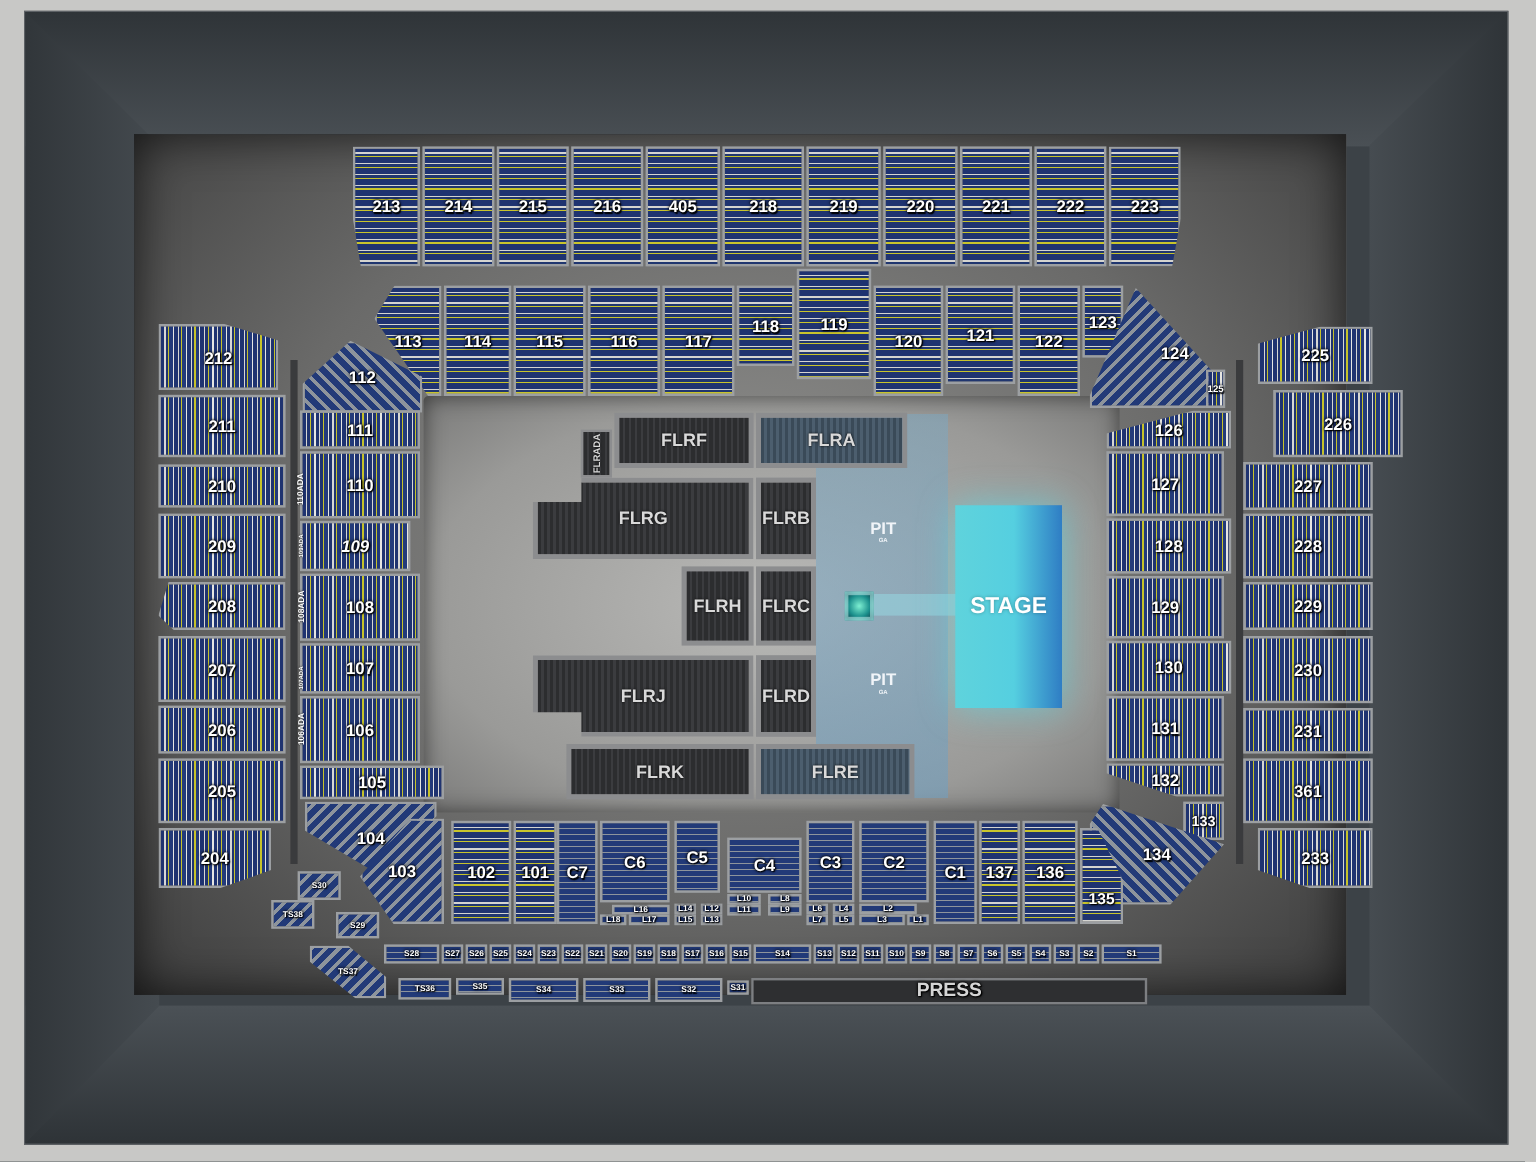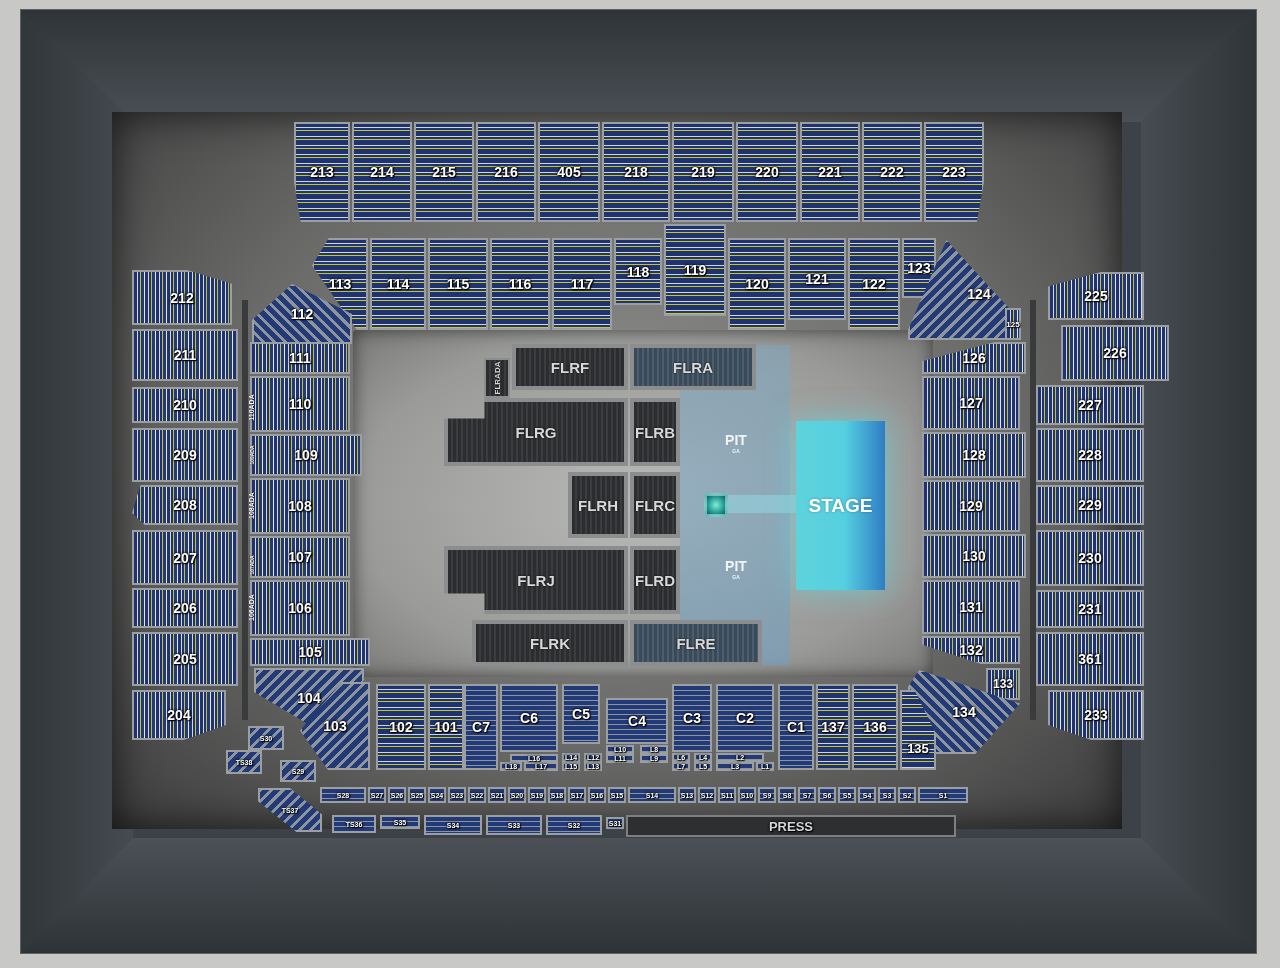--- a/index.html
+++ b/index.html
@@ -23,21 +23,21 @@
   .flr .lbl{color:#d9d9d9;font-size:15px;text-shadow:0 0 2px #000;}
   .pit{position:absolute;left:680px;top:345px;width:110px;height:320px;background:linear-gradient(180deg,rgba(120,170,200,.45),rgba(110,160,195,.55));}
   .pit-lbl{position:absolute;color:#f0f4f8;font-weight:bold;font-size:14px;text-align:center;width:60px;}
   .pit-lbl span{display:block;font-size:5px;}
   .stage{position:absolute;left:796px;top:421px;width:89px;height:169px;background:linear-gradient(90deg,#5fd3dc 0%,#55cfe0 55%,#2f7dc4 100%);box-shadow:0 0 30px rgba(95,215,225,.7);}
   .stage .lbl{font-size:19px;text-shadow:0 0 3px rgba(0,0,0,.3);}
   .runway{position:absolute;left:728px;top:495px;width:70px;height:18px;background:rgba(150,215,225,.55);}
   .booth{position:absolute;left:704px;top:493px;width:24px;height:24px;background:radial-gradient(circle,#7ef0d2 0%,#1b8f8c 70%,#135c62 100%);border:3px solid rgba(180,225,225,.6);box-sizing:border-box;}
   .ada{position:absolute;color:#fff;font-size:7px;font-weight:bold;transform:rotate(-90deg);transform-origin:center;white-space:nowrap;text-shadow:0 0 2px #000;}
   .press{position:absolute;left:626px;top:815px;width:330px;height:22px;background:#2e2f31;border:2px solid #7d7f82;box-sizing:border-box;}
-  .press .lbl{color:#d5d5d5;font-size:13px;}
+  .press .lbl{color:#d5d5d5;font-size:16px;}
   .corridor{position:absolute;background:#3a3b3d;}
 </style>
 </head>
 <body>
 
 <div class="frame">
   <div class="bevel-top"></div>
   <div class="bevel-bot"></div>
   <div class="bevel-left"></div>
   <div class="bevel-right"></div>
@@ -152,21 +152,21 @@
     <span class="lbl">204</span>
   </div>
 <div class="corridor" style="left:242px;top:300px;width:6px;height:420px;"></div>
 
 <div class="sec" style="left:250px;top:342px;width:100px;height:32px;">
     <span class="lbl">111</span>
   </div>
 <div class="sec" style="left:250px;top:376px;width:100px;height:56px;">
     <span class="lbl">110</span>
   </div>
-<div class="sec" style="left:250px;top:434px;width:112px;height:42px;">
+<div class="sec" style="left:250px;top:434px;width:92px;height:42px;font-style:italic;">
     <span class="lbl">109</span>
   </div>
 <div class="sec" style="left:250px;top:478px;width:100px;height:56px;">
     <span class="lbl">108</span>
   </div>
 <div class="sec" style="left:250px;top:536px;width:100px;height:42px;">
     <span class="lbl">107</span>
   </div>
 <div class="sec" style="left:250px;top:580px;width:100px;height:56px;">
     <span class="lbl">106</span>

